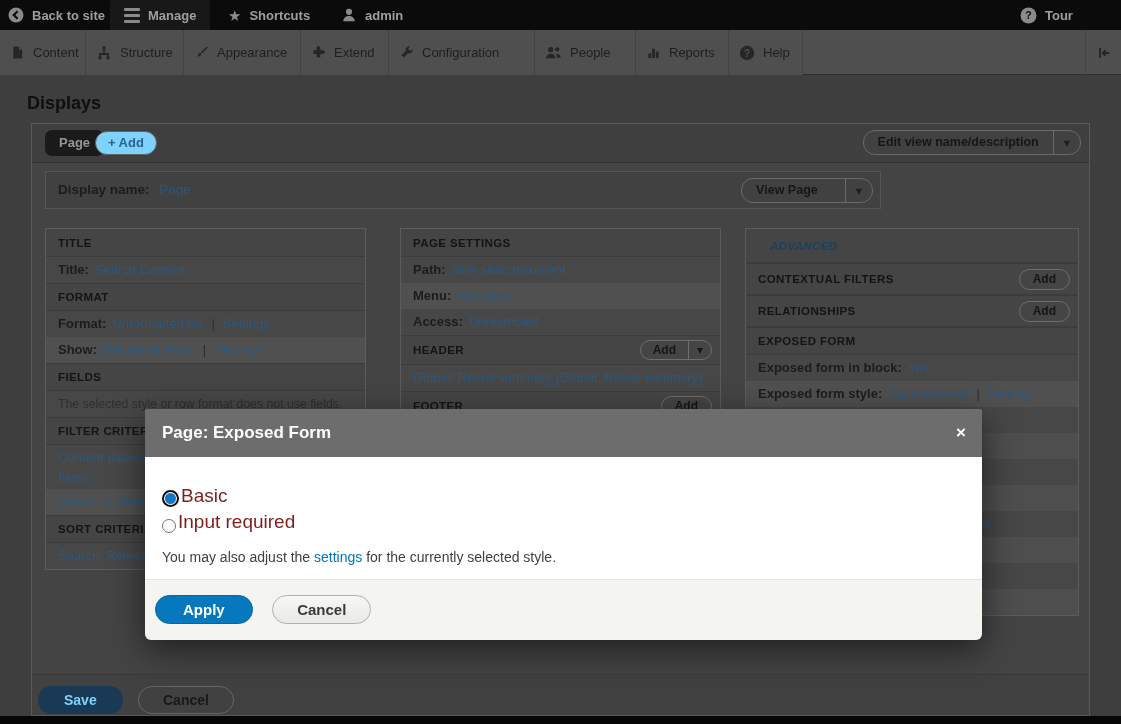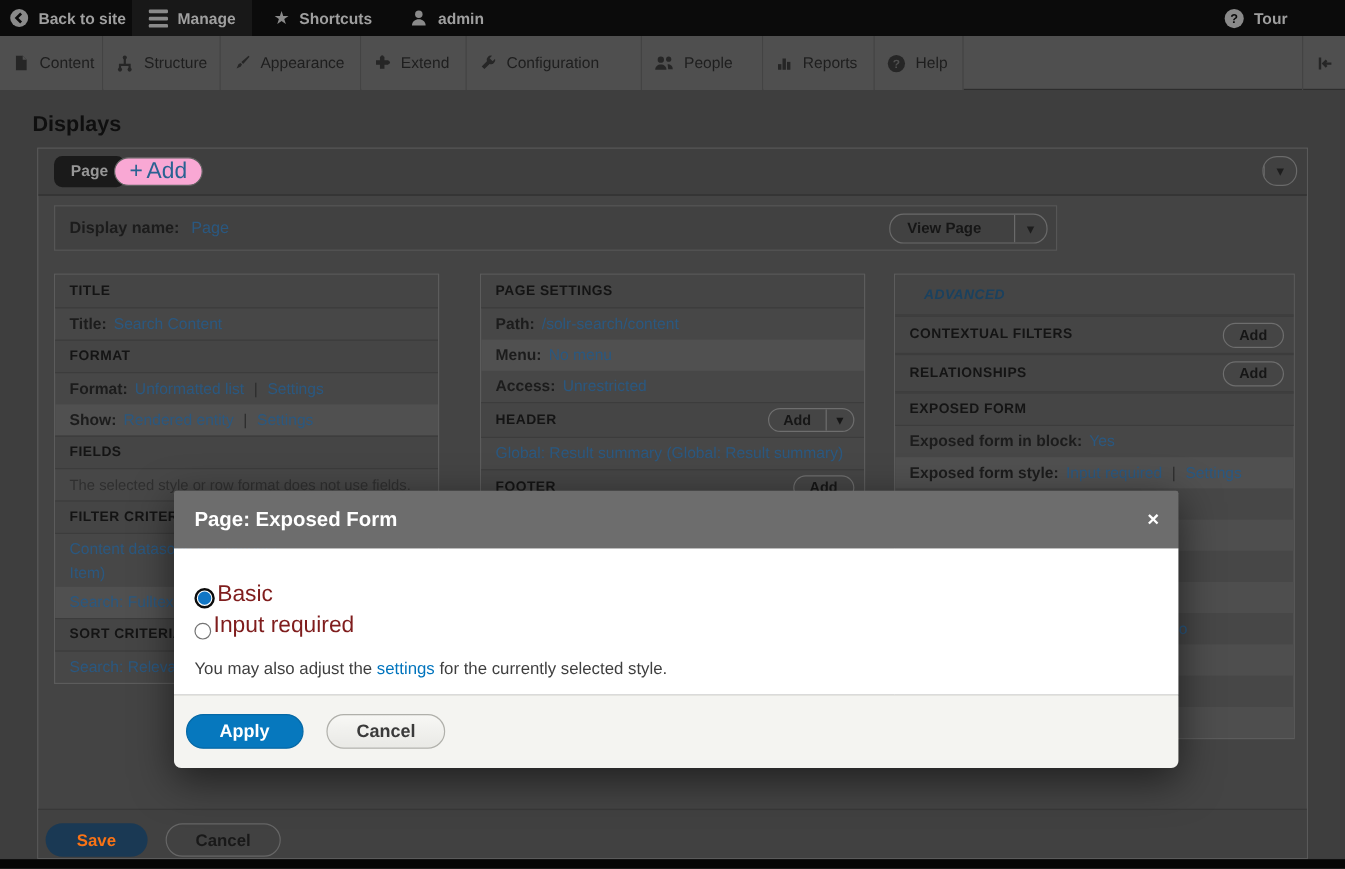--- a/index.html
+++ b/index.html
@@ -24,22 +24,22 @@
 
   
   .h1 { position:absolute; left:27px; top:93px; font-size:18px; font-weight:bold; color:#0f0f0f; }
   .vcontainer { position:absolute; left:31px; top:123px; width:1059px; height:593px; background:#444;
                 border:1px solid #5a5a5a; }
 
   .tabsrow { position:absolute; left:0; top:0; width:100%; height:39px; background:#3f3f3f; border-bottom:1px solid #2f2f2f; }
   .disp-tab { position:absolute; left:13px; top:6px; height:26px; line-height:26px; padding:0 14px;
               background:#1a1a1a; border-radius:7px; color:#979797; font-size:13px; font-weight:bold; }
   .addbtn { position:absolute; left:63px; top:7px; height:24px; line-height:22px; padding:0 12px;
-            border:1px solid #616161; border-radius:12px; background:#f9a8d4; color:#2a6292;
-            font-size:19px; font-weight:normal; cursor:pointer; }
+            border:1px solid #616161; border-radius:12px; background:#7dd3fc; color:#2a6292;
+            font-size:13px; font-weight:bold; cursor:pointer; }
   .addbtn .plus { margin-right:3px; }
   .pillsplit { display:flex; align-items:stretch; border:1px solid #6a6a6a; border-radius:12px; overflow:hidden;
                background:#414141; color:#161616; font-size:12.5px; font-weight:bold; cursor:pointer; }
   .pillsplit .main { padding:4px 14px; }
   .pillsplit .arrow { padding:4px 10px; border-left:1px solid #6a6a6a; color:#1d1d1d; }
   .editsplit { position:absolute; right:8px; top:6px; }
   .viewsplit { position:absolute; right:7px; top:6px;gap:13px; }
 
   .dpanel { position:absolute; left:13px; top:47px; width:836px; height:38px; background:#414141;
             border:1px solid #565656; }
@@ -72,21 +72,21 @@
             border-bottom:1px solid #3a3a3a; }
   .advrow .at { color:#1a415f; font-size:11.5px; font-weight:bold; text-transform:uppercase; letter-spacing:.4px; cursor:pointer;font-style:italic; }
   .shdr.tall32 { height:32px; }
   .band { height:26px; position:relative; }
   .band.alt { background:#4e4e4e; }
   .band .fragment { position:absolute; left:227px; top:0; line-height:26px; font-size:13px; }
 
   
   .actionsbar { position:absolute; left:0; top:550px; width:100%; height:41px; background:#414141; border-top:1px solid #383838; }
   .savebtn { position:absolute; left:6px; top:11px; height:28px; padding:0 26px; border:none; border-radius:14px;
-             background:#1a3954; color:#f97316; font-size:14px; font-weight:bold; cursor:pointer;
+             background:#1a3954; color:#7dd3fc; font-size:14px; font-weight:bold; cursor:pointer;
              font-family:inherit; }
   .cancelbtn { position:absolute; left:106px; top:11px; height:28px; padding:0 24px; border:1px solid #666;
                border-radius:14px; background:transparent; color:#191919; font-size:14px; font-weight:bold;
                cursor:pointer; font-family:inherit; }
 
   .blackstrip { position:absolute; left:0; top:716px; width:100%; height:8px; background:#060606; }
 
   
   .modal { position:absolute; left:145px; top:409px; width:837px; z-index:10;
            box-shadow:0 10px 34px rgba(0,0,0,.55); border-radius:2px 2px 6px 6px; }
@@ -246,20 +246,21 @@
   </div>
 
   <div class="h1">Displays</div>
 
   <div class="vcontainer">
 
     <div class="tabsrow">
       <span class="disp-tab">Page</span>
       <span class="addbtn"><span class="plus">+</span><span>Add</span></span>
       <div class="pillsplit editsplit">
+        <span class="main">Edit view name/description</span>
         <span class="arrow">▾</span>
       </div>
     </div>
 
     <div class="dpanel">
       <div class="txt">
         <span class="lbl">Display name:</span>
         <a class="lnk">Page</a>
       </div>
       <div class="pillsplit viewsplit">

